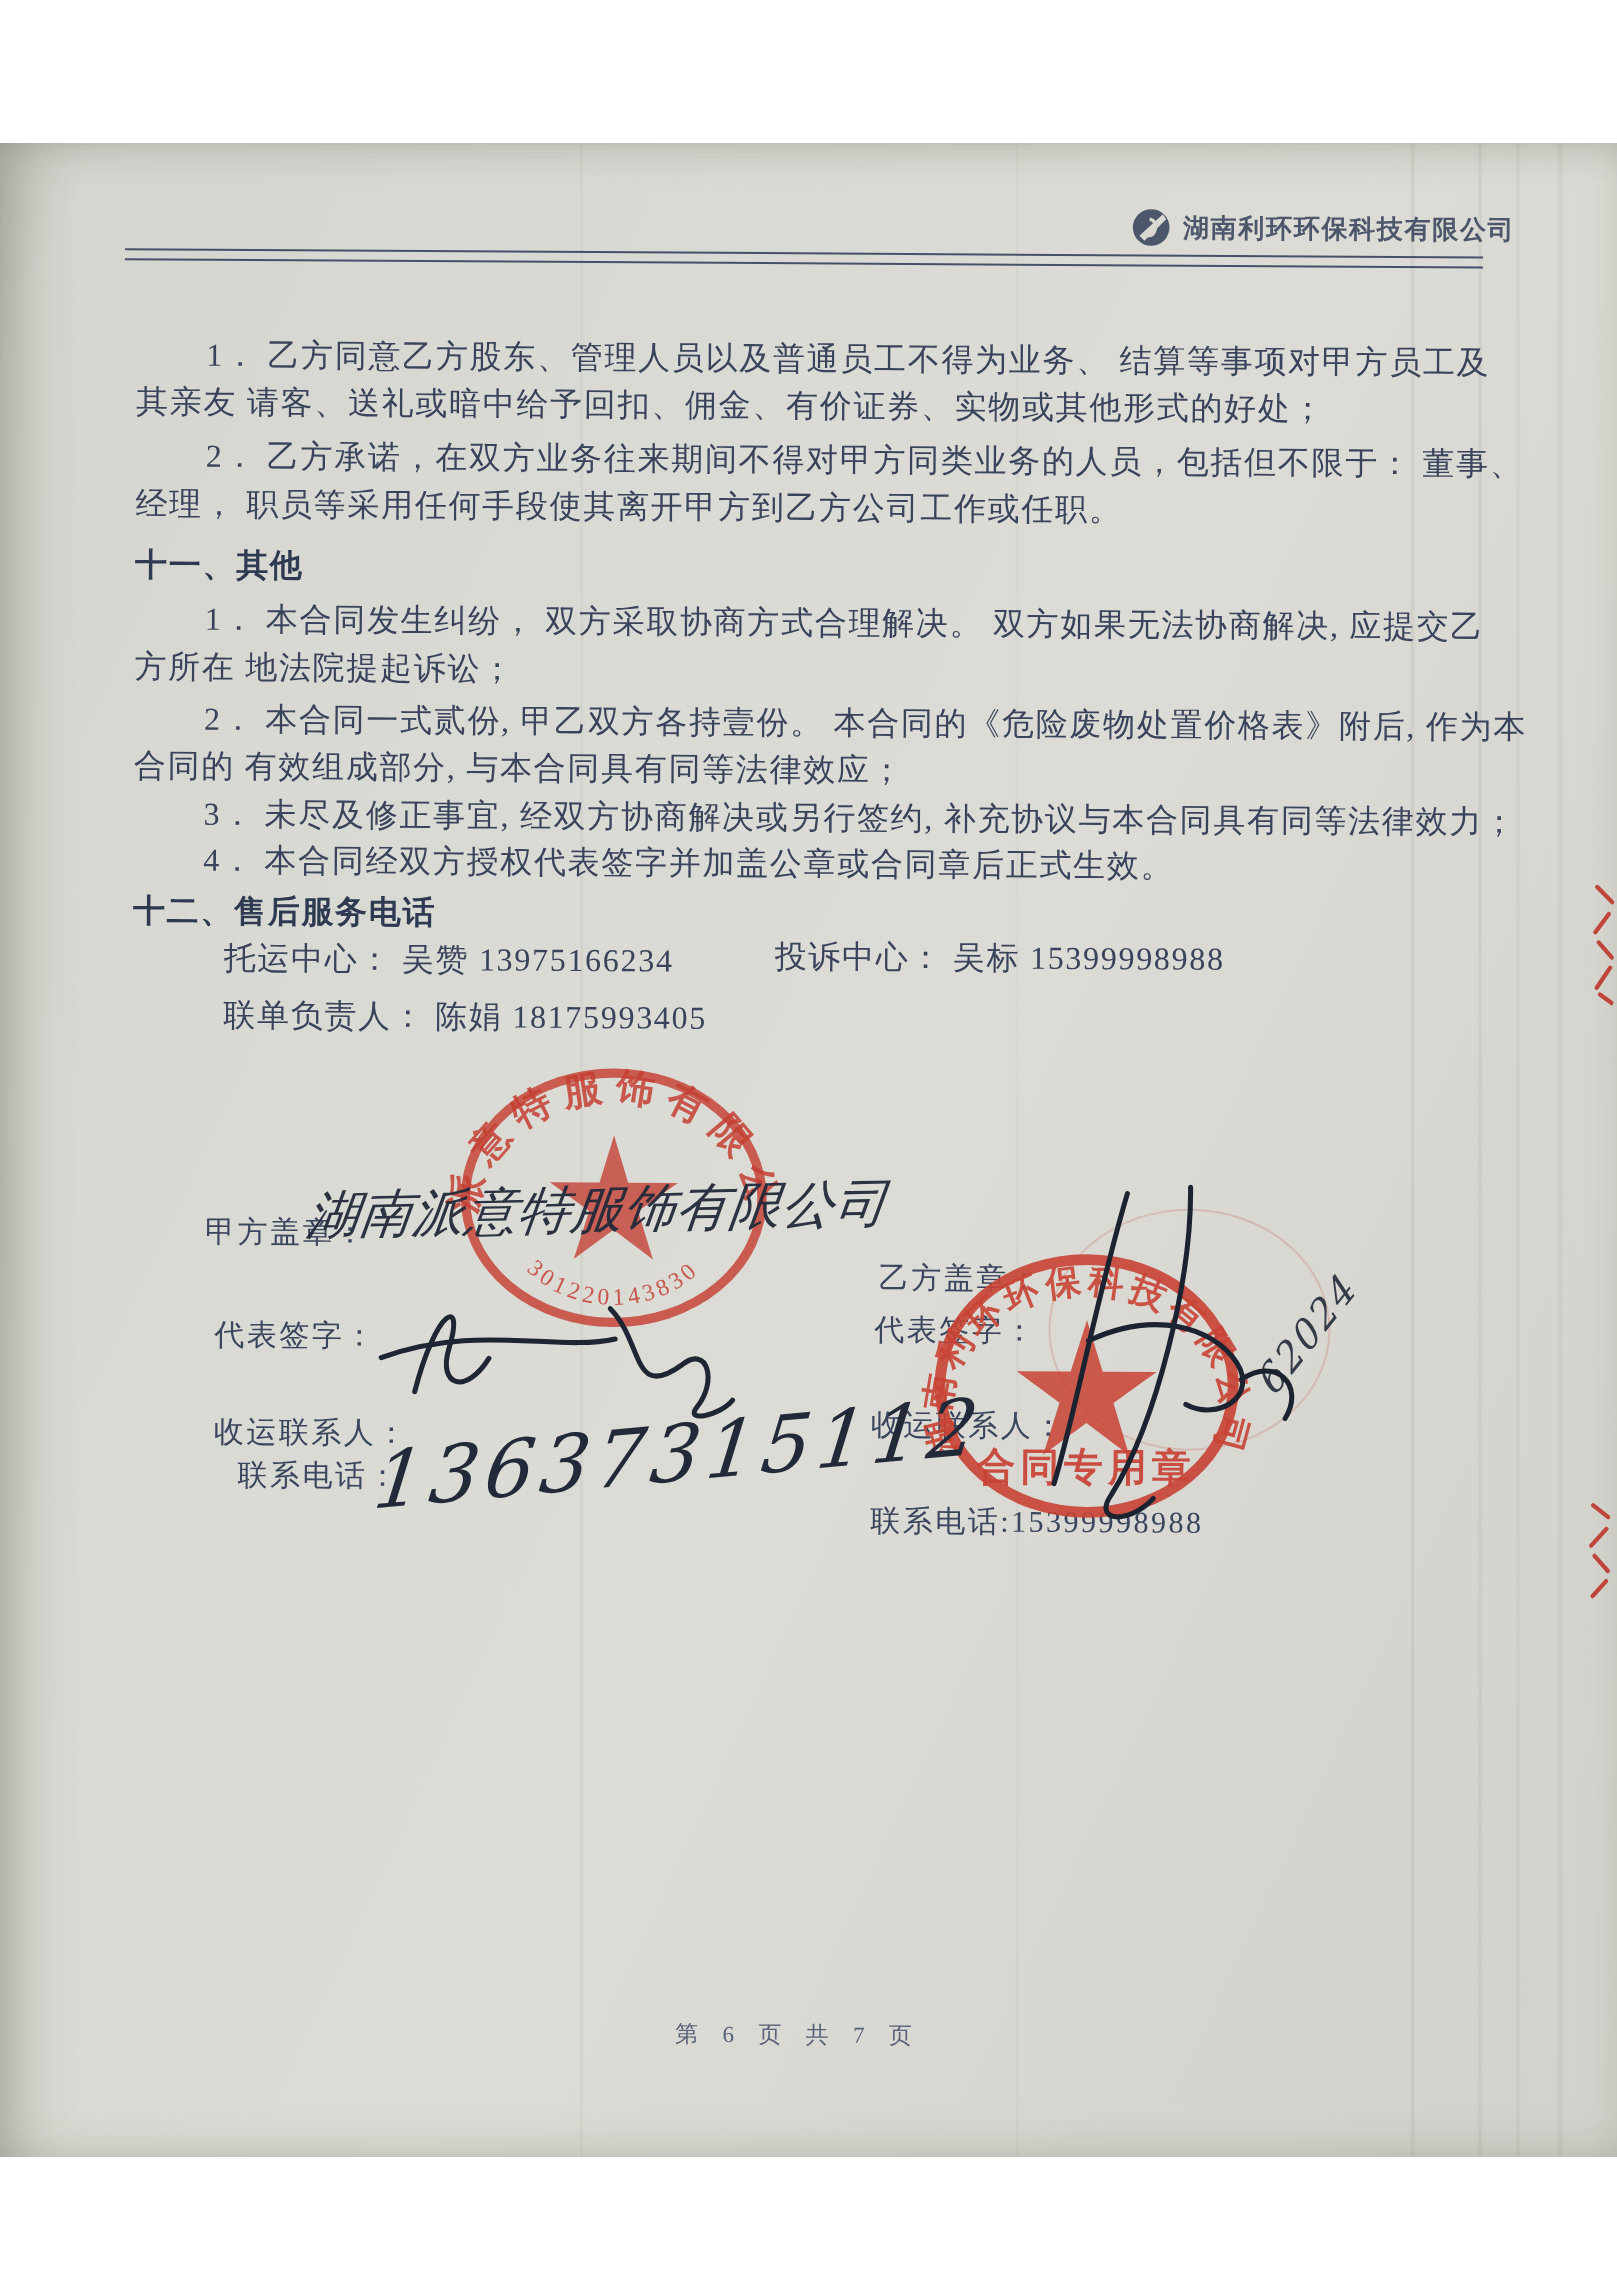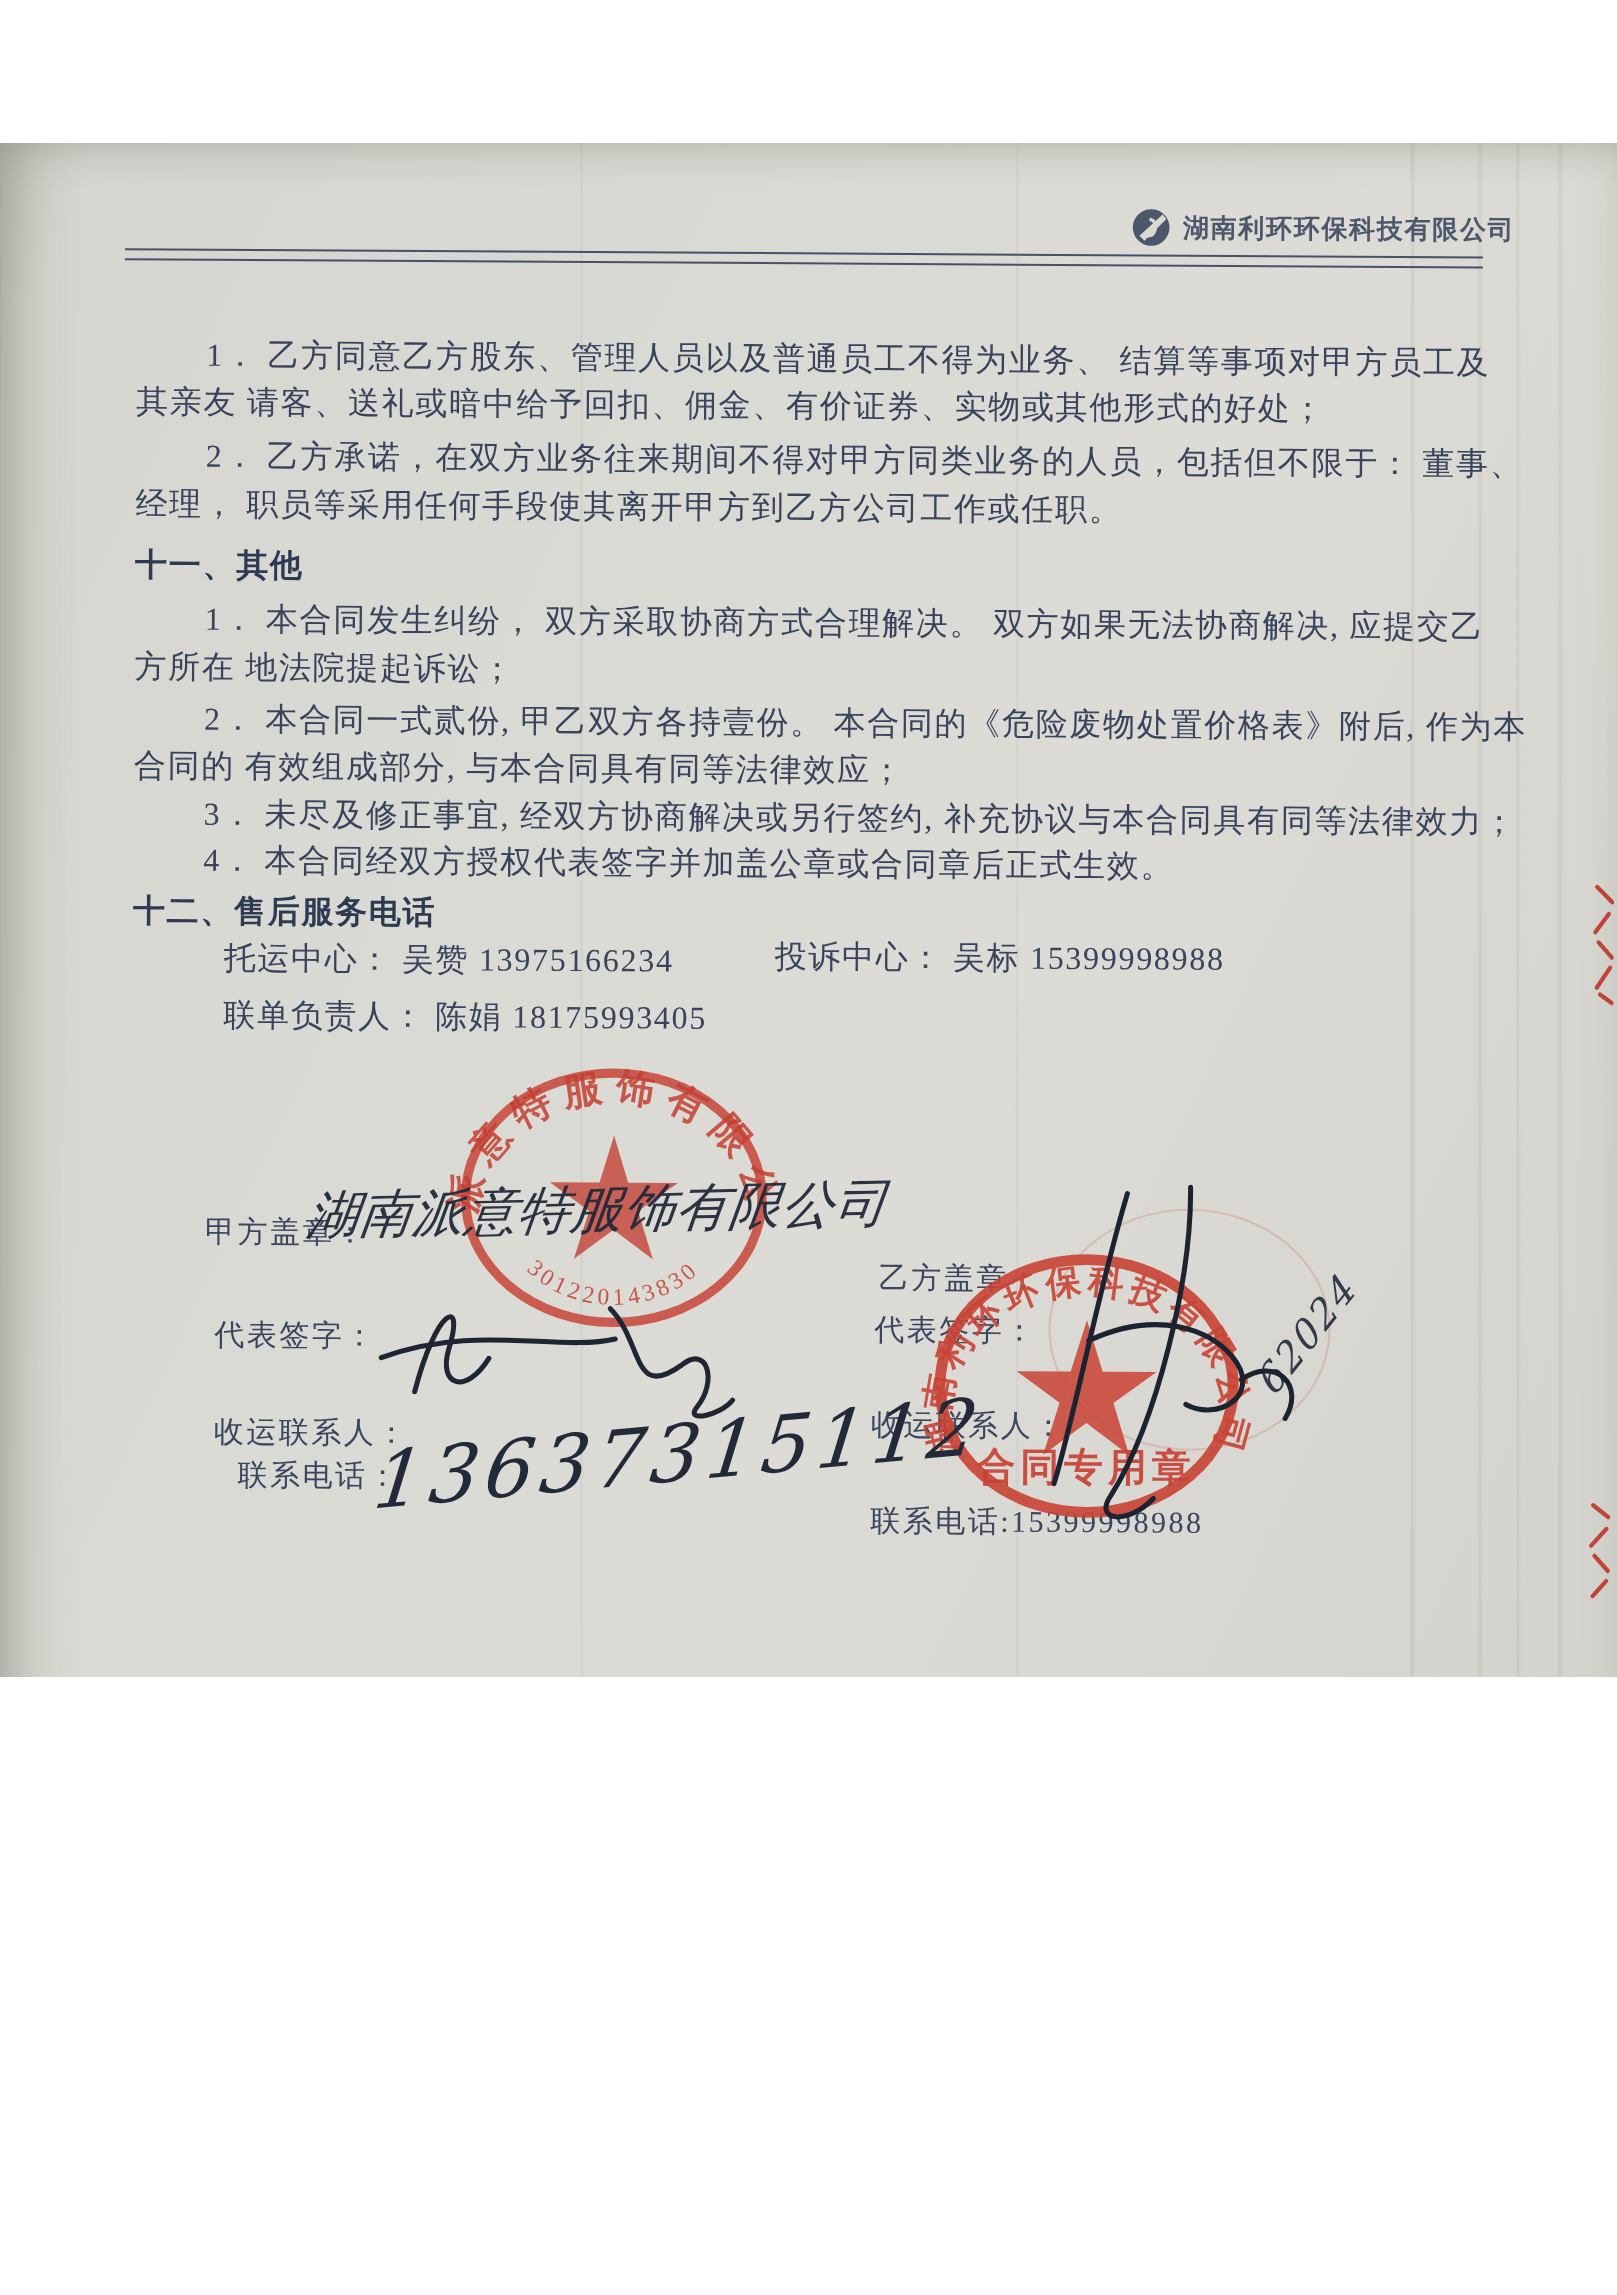--- a/index.html
+++ b/index.html
@@ -1,16 +1,16 @@
 <!DOCTYPE html>
 <html style="font-size:13.5px"><head>
 <meta charset="utf-8">
 <style>
   html,body{margin:0;padding:0;background:#ffffff;}
-  #screen{position:relative;width:1618px;height:1677px;background:#ffffff;overflow:hidden;
+  #screen{position:relative;width:1618px;height:2295px;background:#ffffff;overflow:hidden;
           font-family:"Liberation Serif","DejaVu Serif",serif;}
   
   #paper{position:absolute;left:0;top:143px;width:1618px;height:2014px;
          background:linear-gradient(115deg,#cbcac4 0%,#d6d5cf 4%,#dadad4 30%,#dcdbd5 55%,#d6d5cf 80%,#d2d1cb 100%);
          box-shadow:inset 39px 0 59px -25px rgba(110,110,100,.45),
                     inset 0 22px 42px -25px rgba(130,130,120,.35),
                     inset -6.7px -17px 51px -25px rgba(140,140,130,.35);}
   #paper .streaks{position:absolute;inset:0;opacity:.55;pointer-events:none;background:
      linear-gradient(90deg,transparent 580px,rgba(120,120,112,.18) 581px,transparent 584px),
      linear-gradient(90deg,transparent 1015px,rgba(120,120,112,.14) 1017px,transparent 1020px),

